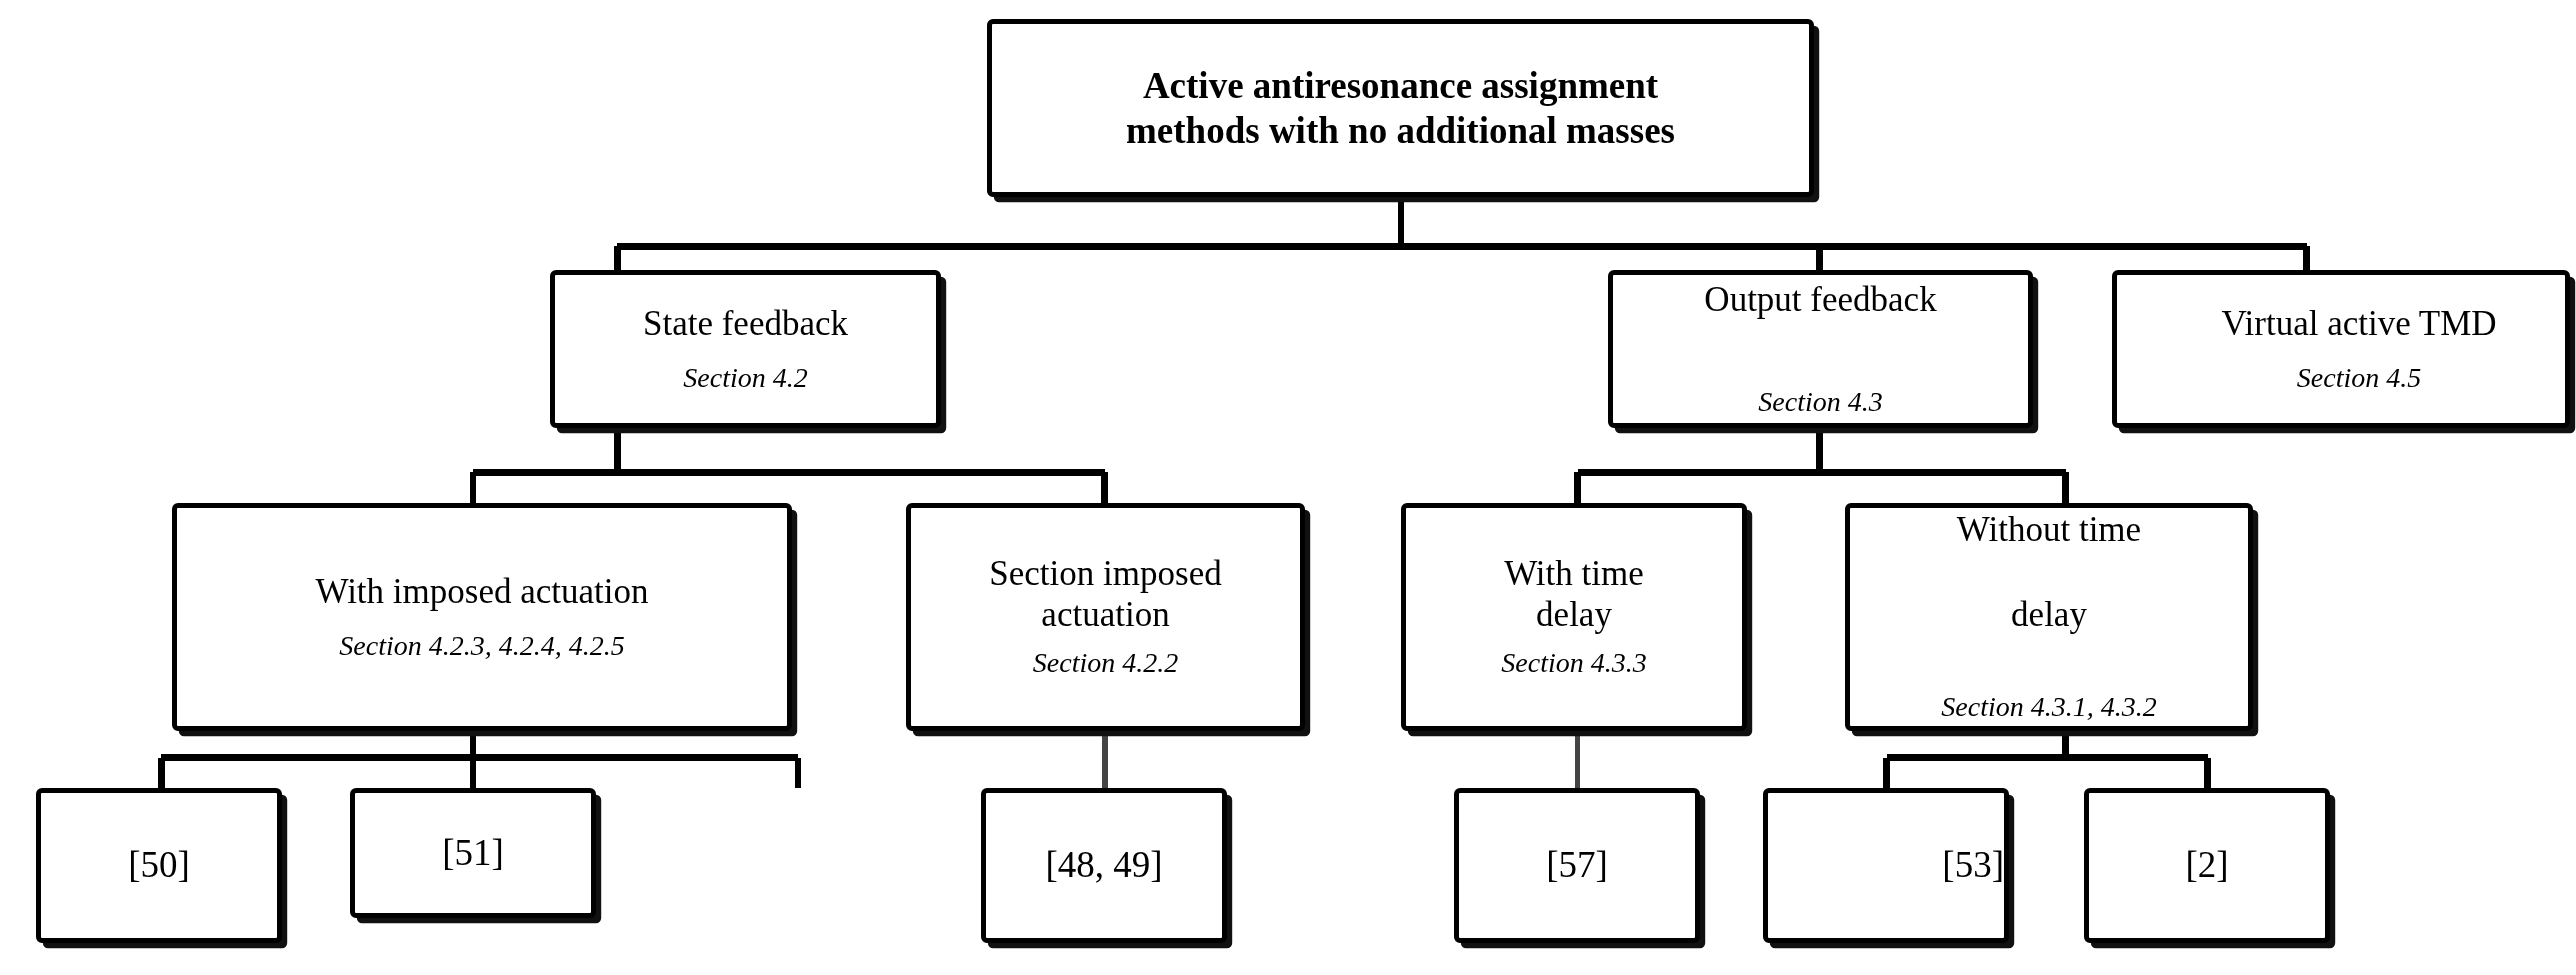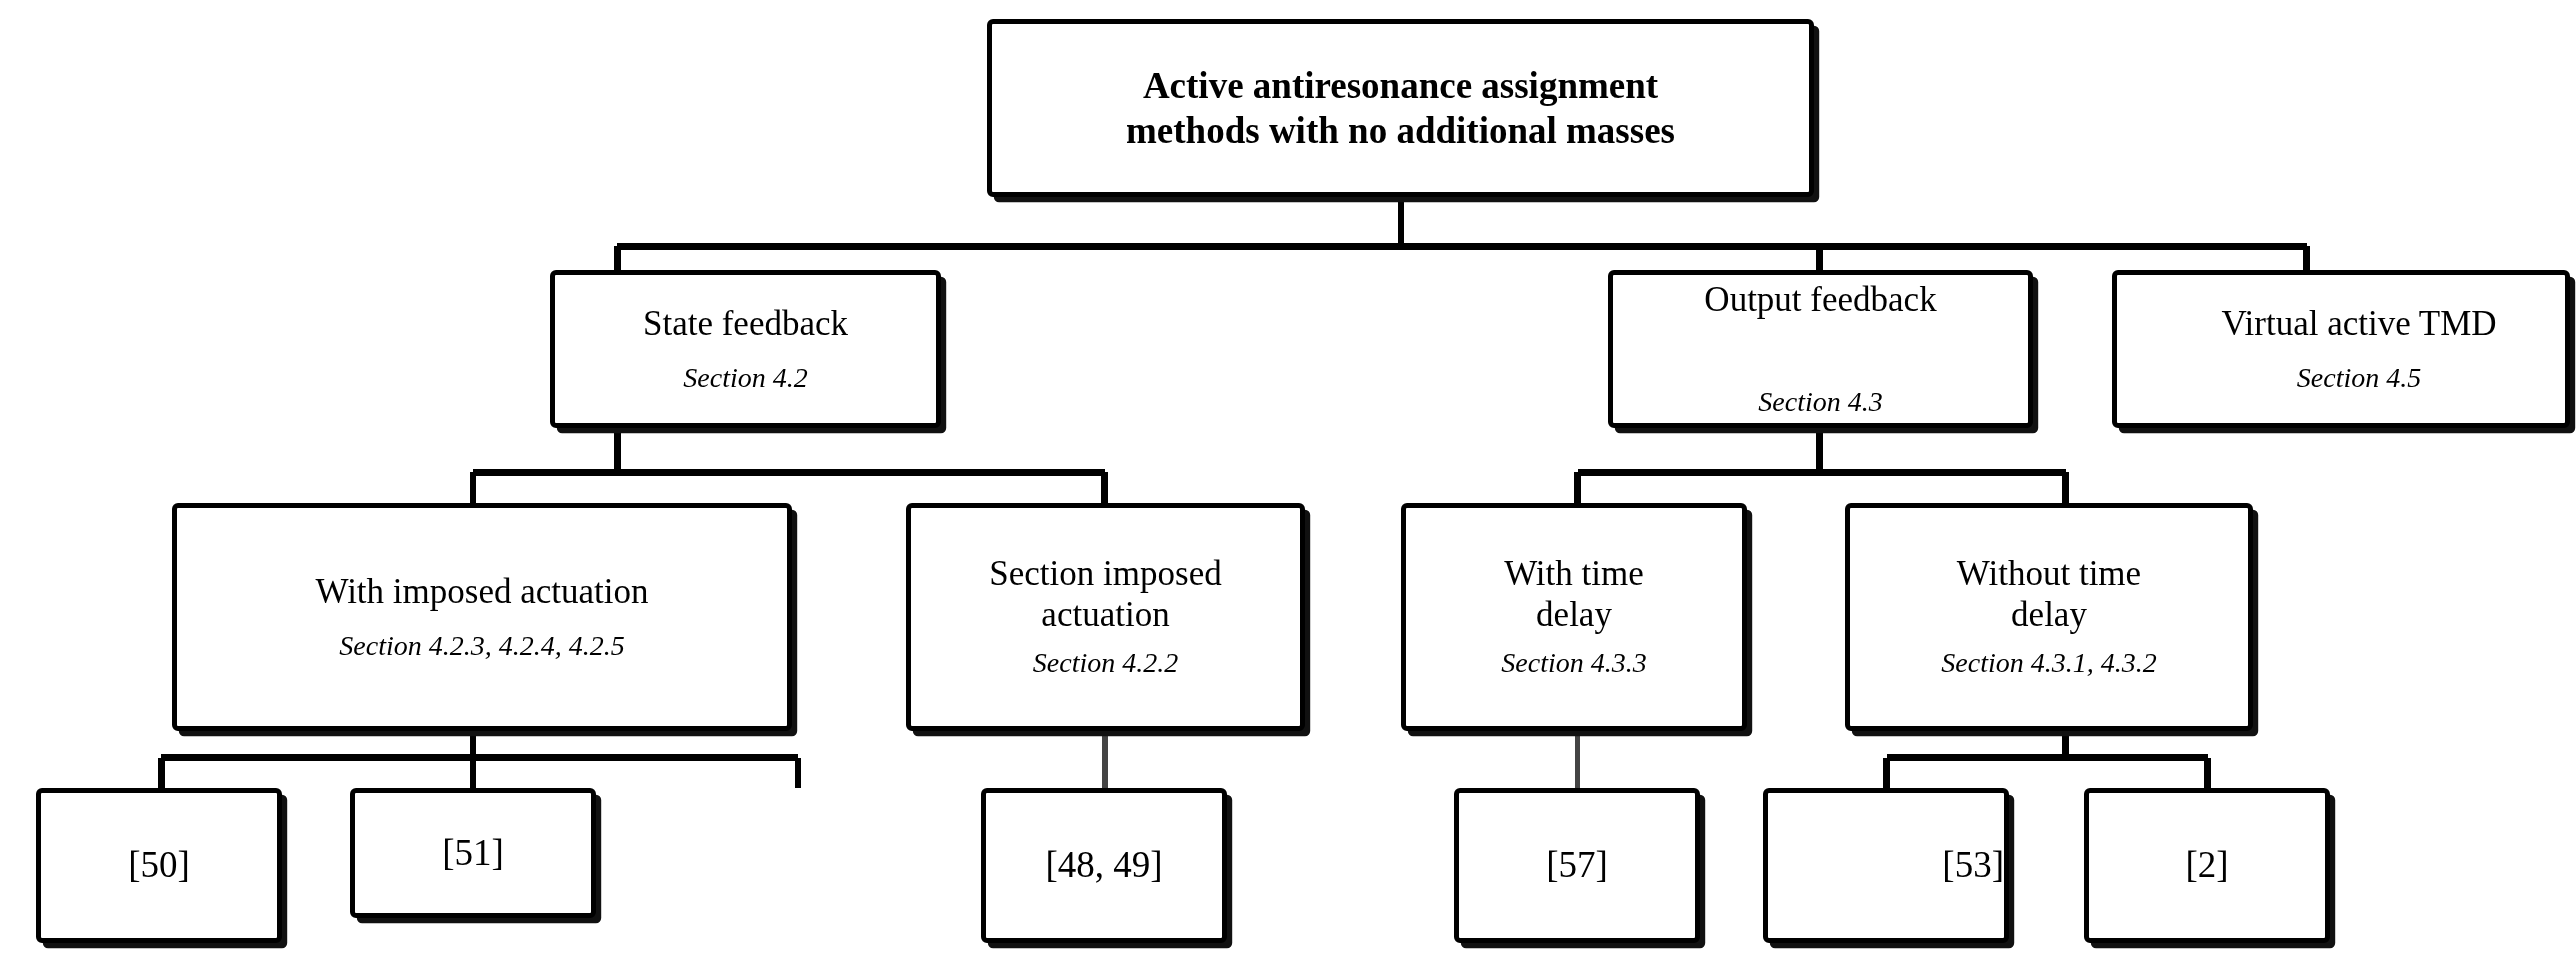--- a/index.html
+++ b/index.html
@@ -137,21 +137,21 @@
     <span class="line title">actuation</span>
     <span class="line section">Section 4.2.2</span>
   </div>
 
   <div class="node tight" style="left:1401px; top:503px; width:346px; height:228px;">
     <span class="line title">With time</span>
     <span class="line title">delay</span>
     <span class="line section">Section 4.3.3</span>
   </div>
 
-  <div class="node tight" style="left:1845px; top:503px; width:408px; height:228px;">
+  <div class="node tight" style="left:1845px; top:503px; width:408px; height:228px;gap:44px;">
     <span class="line title">Without time</span>
     <span class="line title">delay</span>
     <span class="line section">Section 4.3.1, 4.3.2</span>
   </div>
 
   <div class="node leaf" style="left:36px; top:788px; width:246px; height:155px;">
     <span class="line title">[50]</span>
   </div>
 
   <div class="node leaf" style="left:350px; top:788px; width:246px; height:130px;">

